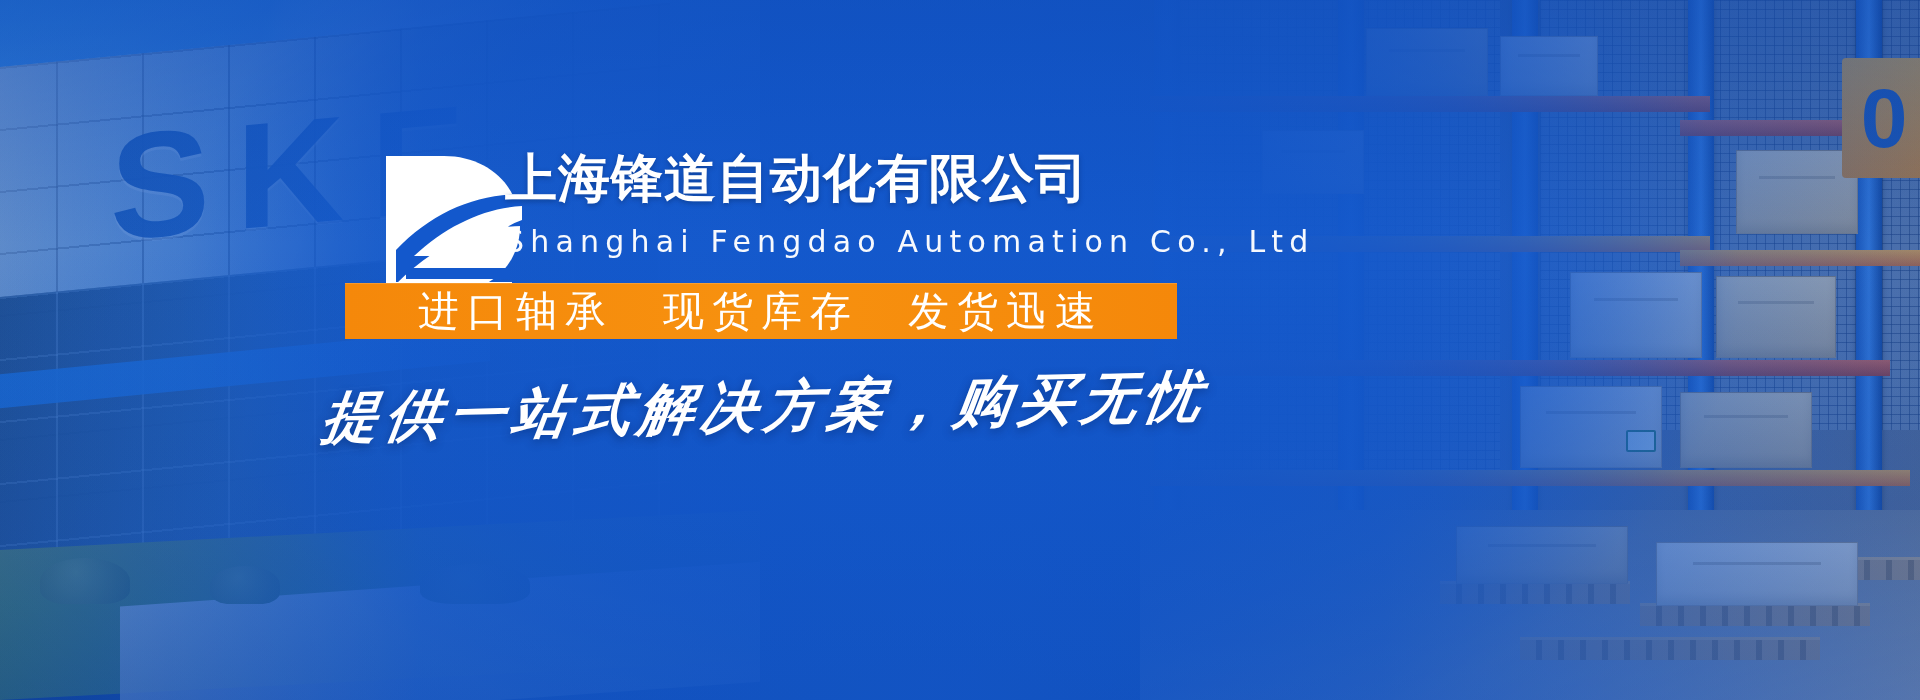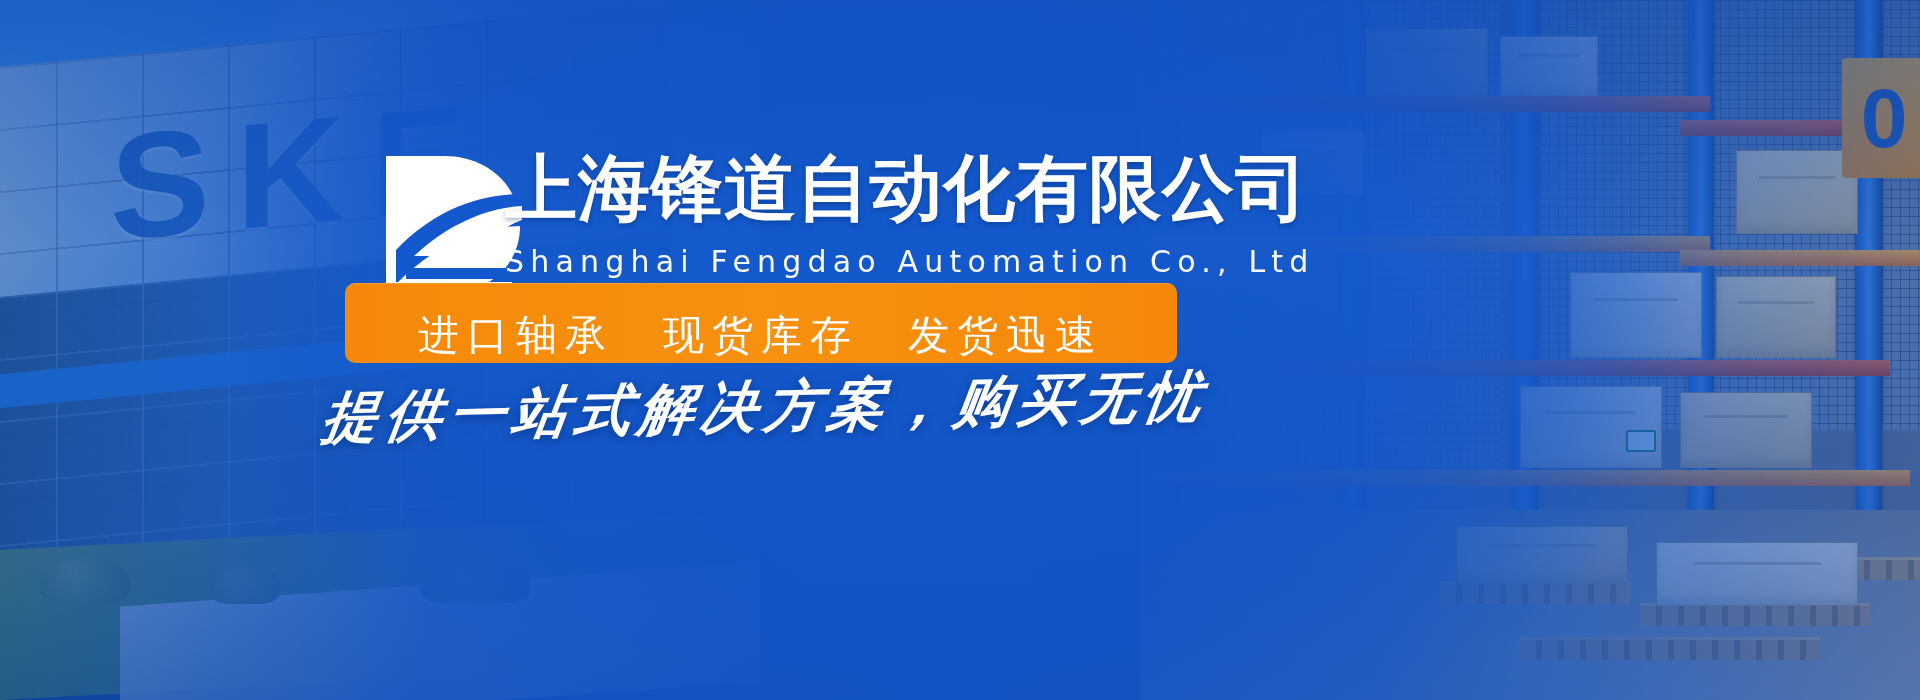--- a/index.html
+++ b/index.html
@@ -88,33 +88,33 @@
 
   
   .content{position:absolute;inset:0;}
 
   .logo-mark{position:absolute;left:372px;top:150px;width:150px;height:148px;}
   .logo-mark svg{display:block;width:150px;height:148px;}
 
   .title-block{position:absolute;left:505px;top:152px;width:700px;}
   .title-cn{
     font-family:"DejaVu Sans","Liberation Sans",sans-serif;
-    font-weight:700;font-size:72px;line-height:1.02;color:#ffffff;
+    font-weight:700;font-size:52px;line-height:1.02;color:#ffffff;
     letter-spacing:1px;white-space:nowrap;
     text-shadow:0 2px 5px rgba(0,25,70,.35);}
   .title-en{
     margin-top:20px;
     font-family:"DejaVu Sans","Liberation Sans",sans-serif;
     font-weight:400;font-size:30px;line-height:1.1;color:#ffffff;
     letter-spacing:6.2px;white-space:nowrap;opacity:.97;}
 
-  .orange-band{position:absolute;left:345px;top:283px;width:832px;height:80px;
+  .orange-band{position:absolute;left:345px;top:283px;width:832px;height:56px;
     background:linear-gradient(90deg,#f5880a 0%,#f7910f 50%,#f5880a 100%);
-    display:flex;align-items:flex-end;justify-content:center;
-    box-shadow:0 1px 0 rgba(255,255,255,.15) inset;border-radius:10px;}
+    display:flex;align-items:center;justify-content:center;
+    box-shadow:0 1px 0 rgba(255,255,255,.15) inset;}
   .orange-band .kw{
     font-family:"DejaVu Sans","Liberation Sans",sans-serif;
     font-weight:400;font-size:41px;color:#ffffff;letter-spacing:8px;white-space:nowrap;}
 
   .script-line{position:absolute;left:345px;top:368px;width:840px;height:80px;
     display:flex;align-items:center;justify-content:center;}
   .script-line span{
     font-family:"DejaVu Serif","Liberation Serif",serif;
     font-weight:700;font-style:italic;font-size:56px;color:#ffffff;
     letter-spacing:7px;white-space:nowrap;

